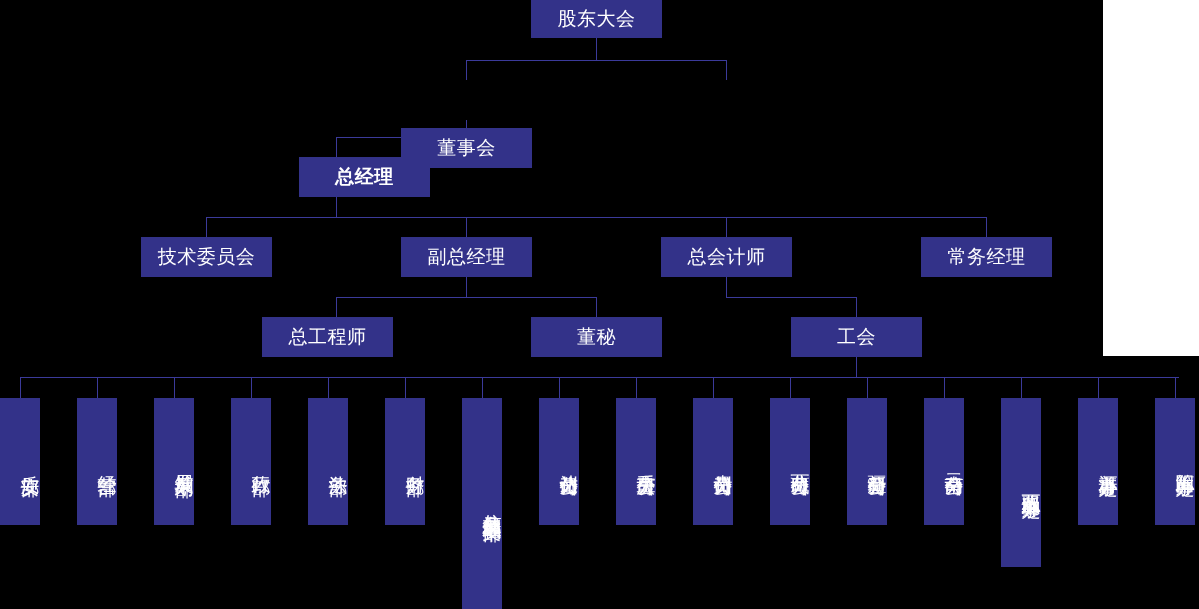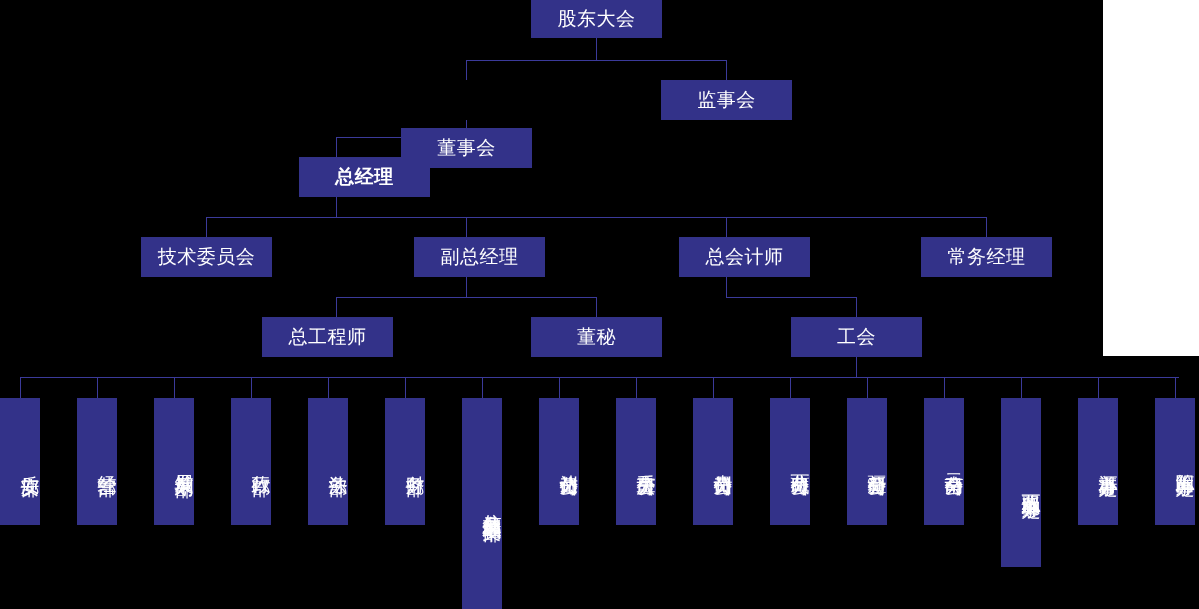--- a/index.html
+++ b/index.html
@@ -99,29 +99,28 @@
   <div class="conn v" style="left:867px;top:377px;height:21px;"></div>
   <div class="conn v" style="left:944px;top:377px;height:21px;"></div>
   <div class="conn v" style="left:1021px;top:377px;height:21px;"></div>
   <div class="conn v" style="left:1098px;top:377px;height:21px;"></div>
   <div class="conn v" style="left:1175px;top:377px;height:21px;"></div>
 
   <div class="node" style="left:531px;top:0px;width:131px;height:38px;">股东大会</div>
 
   <div class="node" style="left:401px;top:80px;width:131px;height:40px;margin-top:48px;">董事会</div>
 
-  <div class="node" style="left:661px;top:80px;width:131px;height:40px;">监事会</div>
 
   <div class="node bold" style="left:271px;top:157px;width:131px;height:40px;">总经理</div>
 
   <div class="node" style="left:141px;top:237px;width:131px;height:40px;">技术委员会</div>
 
-  <div class="node" style="left:414px;top:237px;width:131px;height:40px;">副总经理</div>
+  <div class="node" style="left:401px;top:237px;width:131px;height:40px;">副总经理</div>
 
-  <div class="node" style="left:679px;top:237px;width:131px;height:40px;">总会计师</div>
+  <div class="node" style="left:661px;top:237px;width:131px;height:40px;">总会计师</div>
 
   <div class="node" style="left:921px;top:237px;width:131px;height:40px;">常务经理</div>
 
   <div class="node" style="left:262px;top:317px;width:131px;height:40px;">总工程师</div>
 
   <div class="node" style="left:531px;top:317px;width:131px;height:40px;">董秘</div>
 
   <div class="node" style="left:791px;top:317px;width:131px;height:40px;">工会</div>
 
   <div class="node vert" style="left:0px;top:398px;width:40px;height:127px;">质安部</div>

